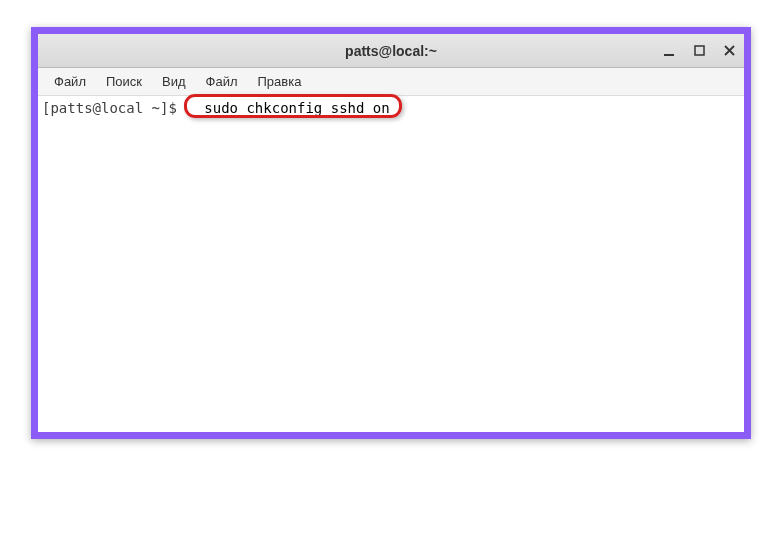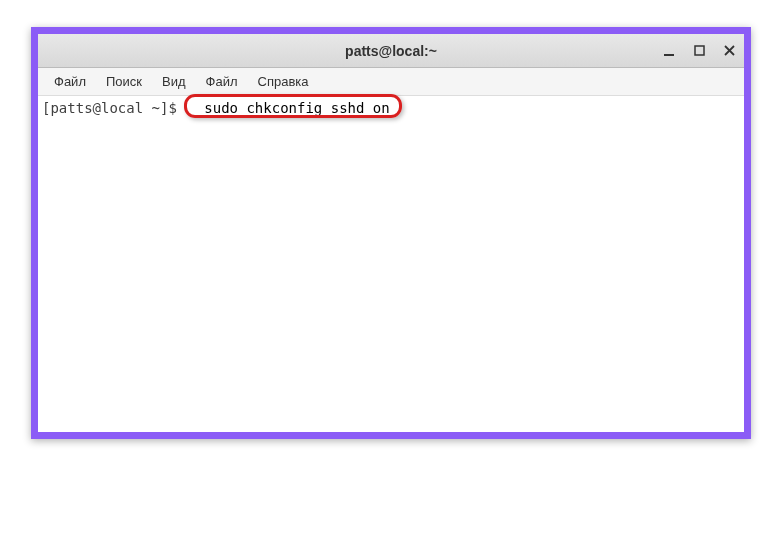--- a/index.html
+++ b/index.html
@@ -126,19 +126,19 @@
           <line x1="10" y1="1" x2="1" y2="10" stroke="#333" stroke-width="1.8"></line>
         </svg>
       </div>
     </div>
   </div>
   <div class="menubar">
     <span class="menu-item">Файл</span>
     <span class="menu-item">Поиск</span>
     <span class="menu-item">Вид</span>
     <span class="menu-item">Файл</span>
-    <span class="menu-item">Справка</span>
+    <span class="menu-item">Правка</span>
   </div>
   <div class="terminal-body">
     <div class="term-line"><span class="prompt">[patts@local ~]$ </span><span class="command">sudo chkconfig sshd on</span></div>
     <div class="highlight-box" style="left:146px; top:-2px; width:218px; height:24px;"></div>
   </div>
 </div>
 
 </body></html>

